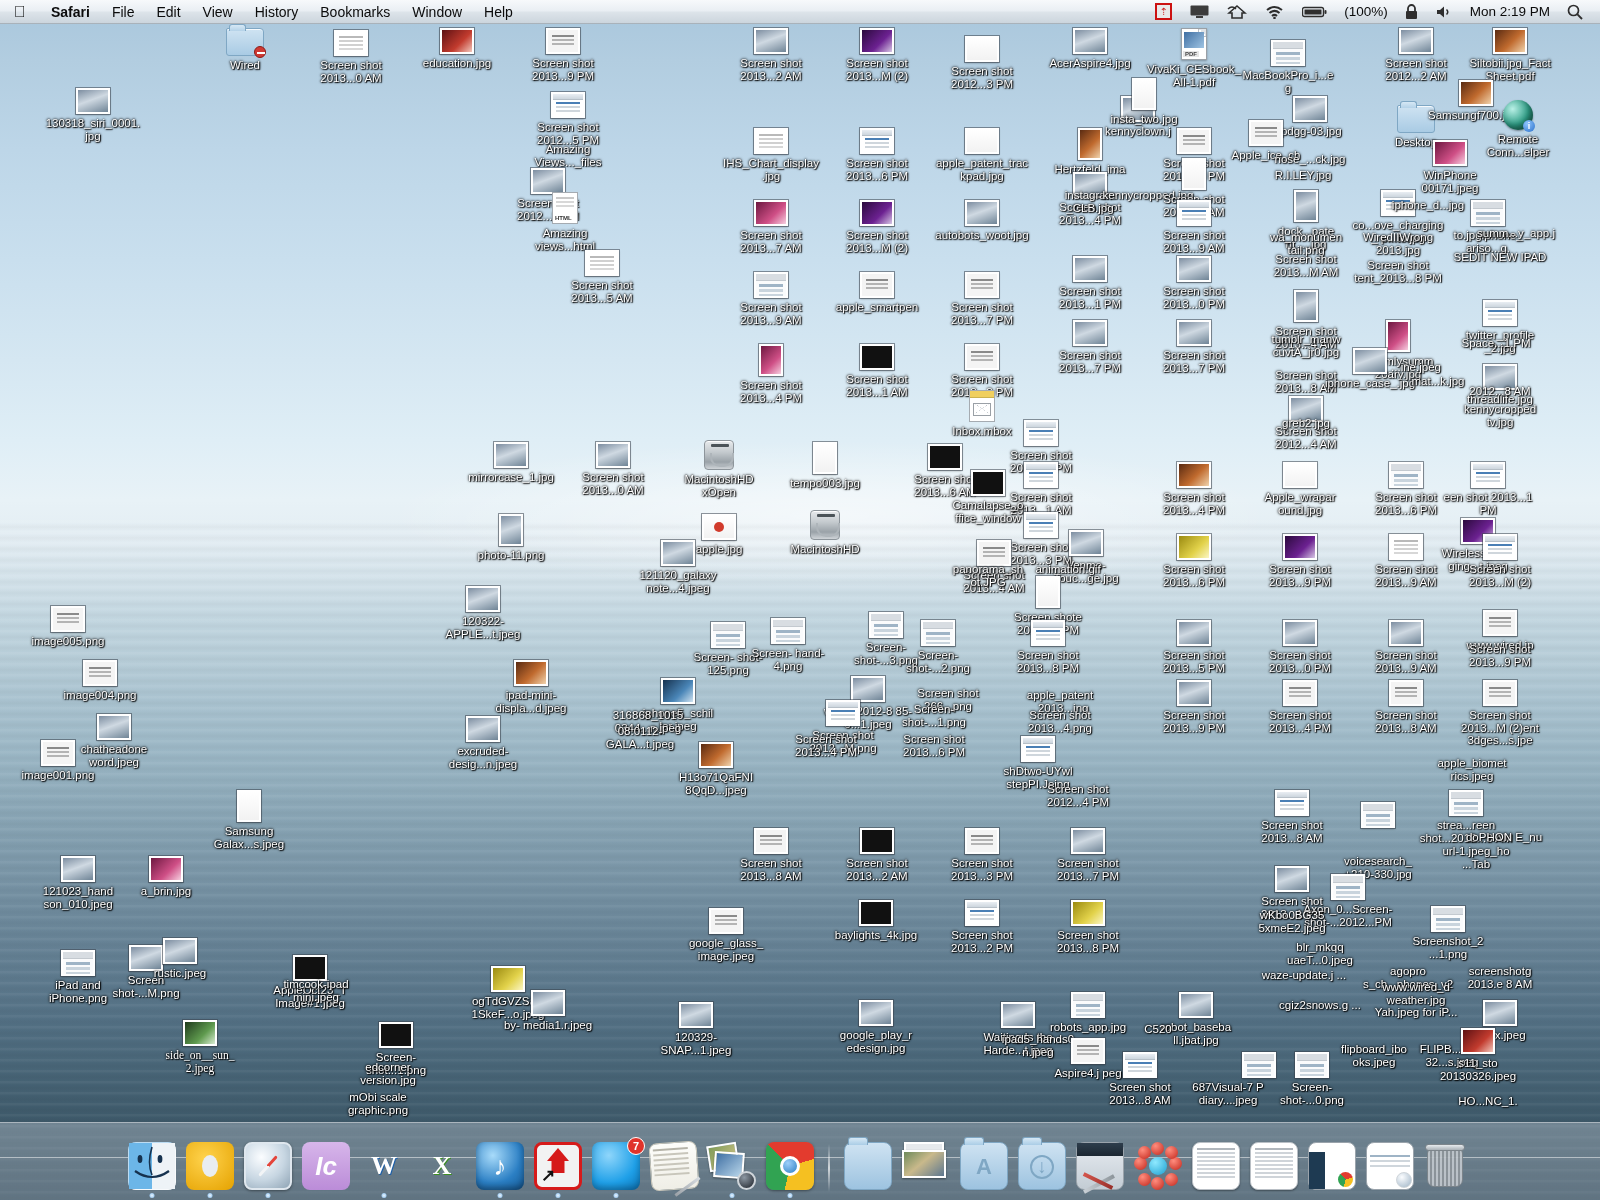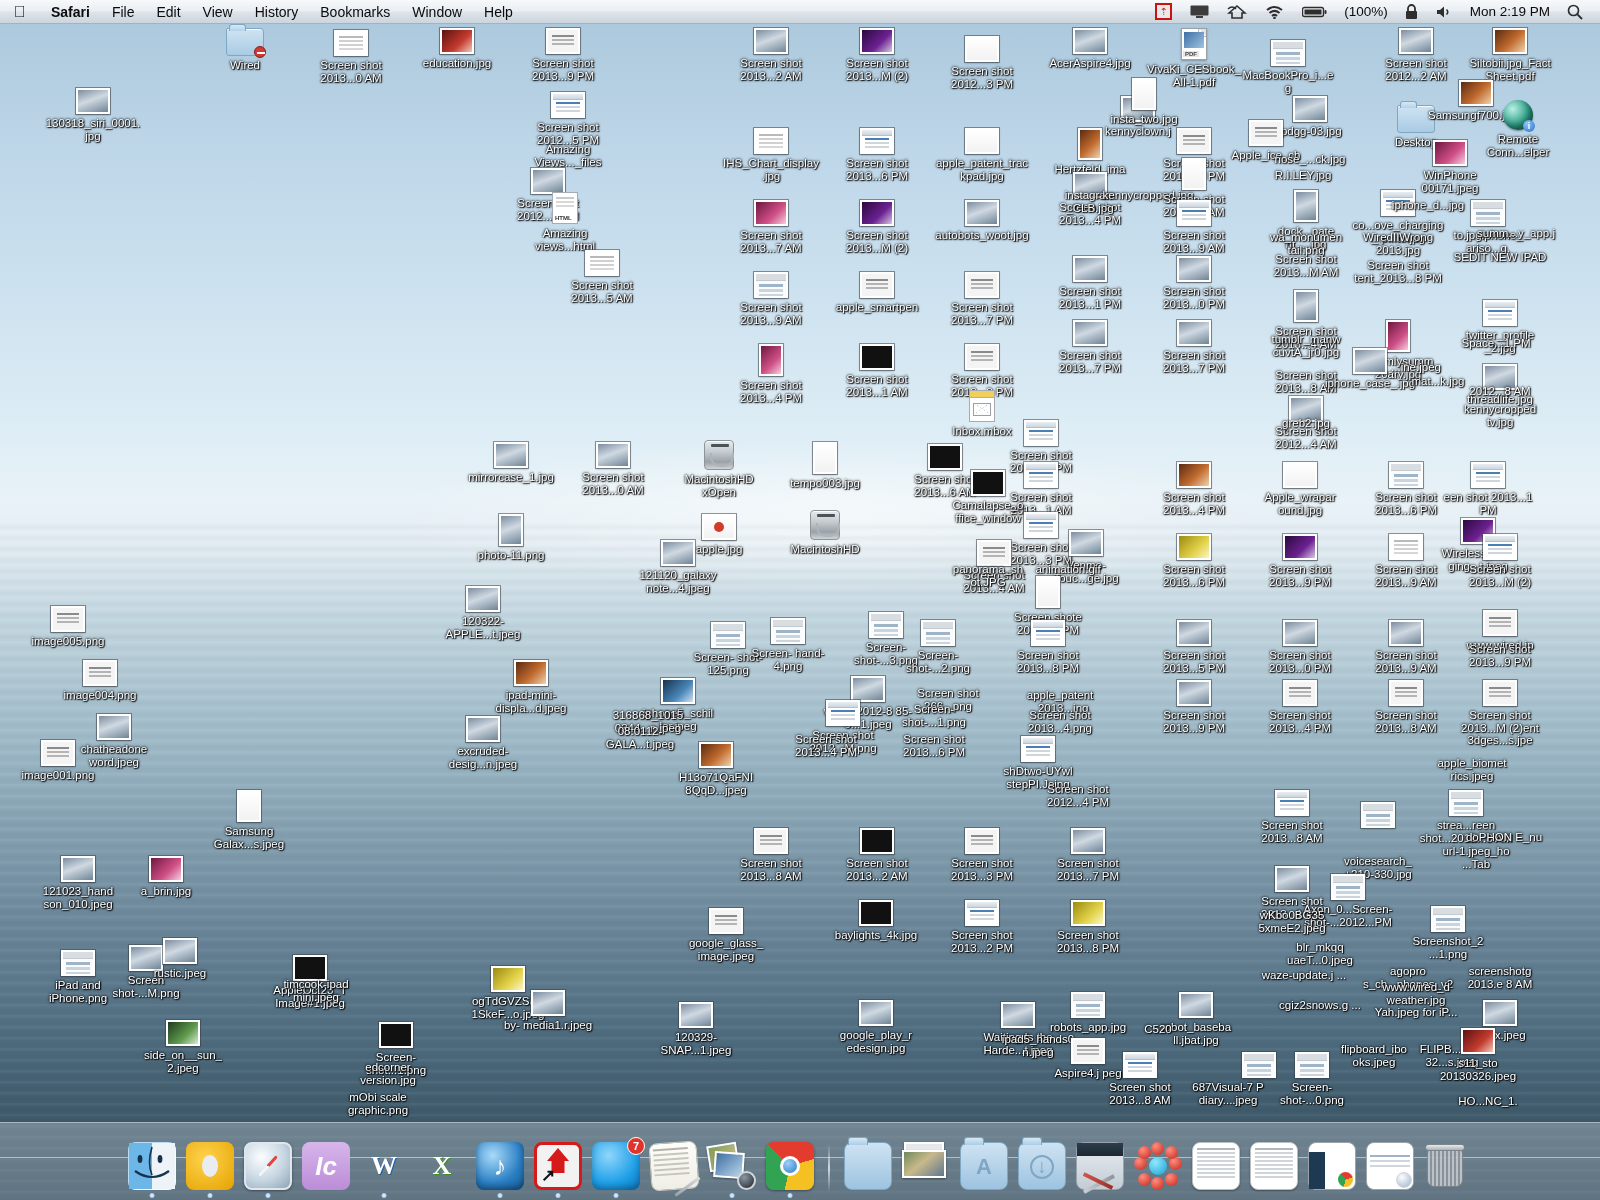--- a/index.html
+++ b/index.html
@@ -1011,21 +1011,21 @@
           <div class="ph photo"></div>
         </div>
         <div class="lbl">Screen shot-...M.png</div>
       </div>
       <div class="icon" style="left: 132px; top: 938px; text-align: right;">
         <div class="thumb">
           <div class="ph photo"></div>
         </div>
         <div class="lbl">rustic.jpeg</div>
       </div>
-      <div class="icon" style="left: 135px; top: 1020px;">
+      <div class="icon" style="left: 152px; top: 1020px; font-family: Liberation Serif, serif;">
         <div class="thumb">
           <div class="ph green"></div>
         </div>
         <div class="lbl">side_on__sun_ 2.jpeg</div>
       </div>
       <div class="icon" style="left: 262px; top: 955px;">
         <div class="thumb stack">
           <div class="s2"></div>
           <div class="ph black"></div>
         </div>

